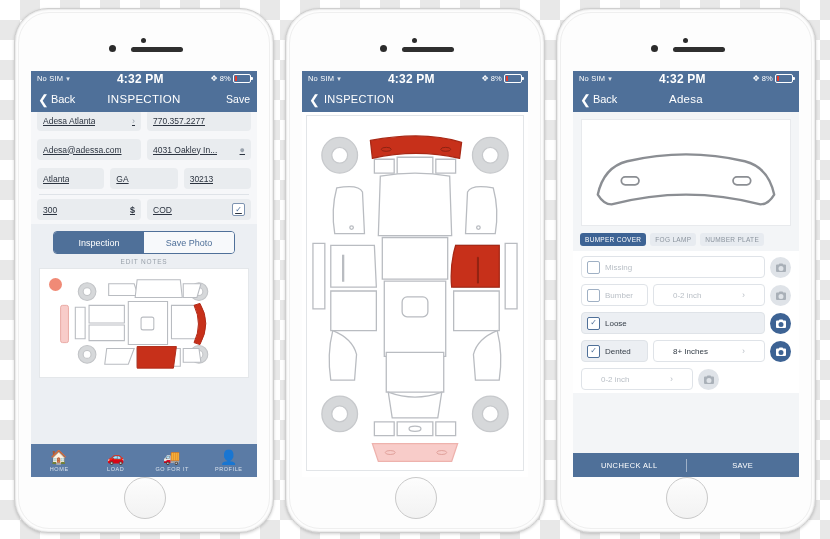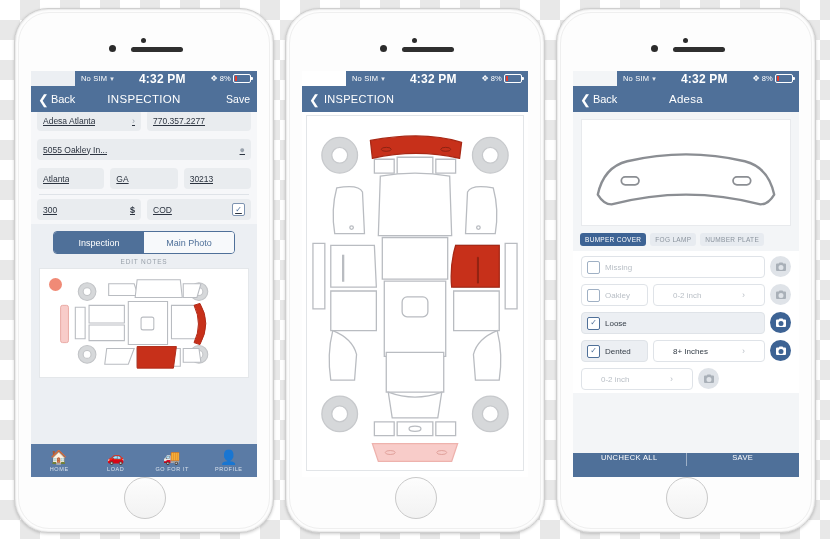--- a/index.html
+++ b/index.html
@@ -24,21 +24,21 @@
     border-radius:31px;border:1px solid #efefef;pointer-events:none;}
   .cam{position:absolute;width:7px;height:7px;border-radius:50%;background:#2b2b2b;}
   .cam-small{position:absolute;width:5px;height:5px;border-radius:50%;background:#2b2b2b;}
   .speaker{position:absolute;height:5px;border-radius:3px;background:#2f2f2f;}
   .home-btn{position:absolute;width:40px;height:40px;border-radius:50%;
     border:1px solid #c9c9c9;background:linear-gradient(180deg,#fdfdfd,#f2f2f2);}
   .screen{position:absolute;overflow:hidden;background:#eceff3;}
 
   
   .statusbar{height:15px;background:#4f7099;color:#fff;font-size:7.5px;
-    display:flex;align-items:center;padding:0 6px;letter-spacing:.2px;margin-left:44px;}
+    display:flex;align-items:center;padding:0 6px;letter-spacing:.2px;}
   .sb-left{display:flex;align-items:center;gap:3px;}
   .sb-center{flex:1;text-align:center;font-weight:bold;font-size:12px;}
   .sb-right{display:flex;align-items:center;gap:2px;}
   .batt{width:16px;height:7px;border:1px solid #fff;border-radius:2px;position:relative;}
   .batt:after{content:"";position:absolute;right:-3px;top:2px;width:2px;height:3px;background:#fff;border-radius:0 1px 1px 0;}
   .batt i{position:absolute;left:1px;top:1px;bottom:1px;width:2px;background:#e23b2e;display:block;}
   .wifi{font-size:7px;opacity:.85;}
 
   
   .navbar{height:26px;background:#4f7099;color:#fff;display:flex;align-items:center;
@@ -82,37 +82,37 @@
   .tab .lb{display:block;font-size:5.5px;letter-spacing:.6px;margin-top:1px;opacity:.85;}
 
   
   .p3-img{margin:7px 8px 0;background:#fff;border:1px solid #e8eaed;height:105px;
     display:flex;align-items:center;justify-content:center;}
   .chips{display:flex;gap:4px;padding:7px 7px 5px;}
   .chip{font-size:6.5px;letter-spacing:.3px;padding:3px 5px;border-radius:3px;
     background:#e7ebf0;color:#8b949e;white-space:nowrap;}
   .chip.on{background:#3d6394;color:#fff;}
   .listwrap{background:#fff;padding:2px 0 0;}
-  .lrow{display:flex;align-items:flex-start;gap:5px;padding:3px 8px;}
+  .lrow{display:flex;align-items:flex-end;gap:5px;padding:3px 8px;}
   .lbox{flex:1;display:flex;align-items:center;gap:5px;height:20px;border:1px solid #dfe3e8;
     border-radius:4px;padding:0 5px;background:#fff;font-size:8px;color:#b9bfc6;}
   .lbox.act{background:#eceff3;color:#333c46;}
   .chk{width:11px;height:11px;border:1px solid #9fb0c4;border-radius:2px;background:#fff;
     display:flex;align-items:center;justify-content:center;font-size:8px;color:#4f7099;line-height:1;}
   .chk.on{border-color:#4f7099;}
   .sel{width:72px;display:flex;align-items:center;height:20px;border:1px solid #dfe3e8;
     border-radius:4px;padding:0 19px;font-size:8px;color:#b9bfc6;background:#fff;}
   .sel.act{color:#333c46;}
   .sel .ar{margin-left:auto;color:#b9bfc6;font-size:9px;}
   .cam-btn{width:21px;height:21px;border-radius:50%;background:#dfe3e8;display:flex;
     align-items:center;justify-content:center;flex:none;}
   .cam-btn.on{background:#3d6394;}
   .cam-btn svg{width:12px;height:12px;}
   .footbar{position:absolute;left:0;right:0;bottom:0;height:24px;background:#4f7099;
-    display:flex;color:#fff;font-size:7.5px;letter-spacing:.4px;}
+    display:flex;align-items:center;color:#fff;font-size:7.5px;letter-spacing:.4px;}
   .footbar div{flex:1;text-align:center;}
   .footbar .sep{flex:none;width:1px;height:13px;background:rgba(255,255,255,.45);}
 
   .diagram{width:100%;height:100%;display:block;}
 </style>
 </head>
 <body>
 
 <div class="stage">
 
@@ -152,21 +152,24 @@
           <div class="fld">
             <span class="val">Adesa Atlanta</span>
             <span class="tail">›</span>
           </div>
           <div class="fld">
             <span class="val">770.357.2277</span>
           </div>
         </div>
         <div class="frow">
           <div class="fld">
-            <span class="val">5055 Oakley  In...</span>
+            <span class="val">Adesa@adessa.com</span>
+          </div>
+          <div class="fld">
+            <span class="val">4031 Oakley  In...</span>
             <span class="tail">●</span>
           </div>
         </div>
         <div class="frow">
           <div class="fld">
             <span class="val">Atlanta</span>
           </div>
           <div class="fld" style="max-width:62px;">
             <span class="val">GA</span>
           </div>
@@ -183,21 +186,21 @@
           <div class="fld">
             <span class="val">COD</span>
             <span class="cbox">✓</span>
           </div>
         </div>
       </div>
 
       <div class="segwrap">
         <div class="seg">
           <div class="on">Inspection</div>
-          <div class="off">Main Photo</div>
+          <div class="off">Save Photo</div>
         </div>
       </div>
       <div class="editnotes">EDIT NOTES</div>
 
       <div class="photo">
         <div class="dot"></div>
         <svg class="diagram" viewBox="0 0 212 108">
           <g fill="#fff" stroke="#b9bcc1" stroke-width="1.1">
             <circle cx="48" cy="22" r="9" fill="#d6d8da" stroke="#c2c4c7"></circle>
             <circle cx="48" cy="22" r="4" fill="#fff" stroke="#c2c4c7"></circle>
@@ -405,21 +408,21 @@
           <div class="cam-btn">
             <svg viewBox="0 0 24 24" fill="#a9b0b8">
                 <path d="M9 3l-1.5 2H4a2 2 0 00-2 2v11a2 2 0 002 2h16a2 2 0 002-2V7a2 2 0 00-2-2h-3.5L15 3H9zm3 5a5 5 0 110 10 5 5 0 010-10z"></path>
               </svg>
           </div>
         </div>
 
         <div class="lrow">
           <div class="lbox">
             <span class="chk"></span>
-            <span>Oakley</span>
+            <span>Bumber</span>
           </div>
           <div class="sel">
             <span>0-2 inch</span>
             <span class="ar">›</span>
           </div>
           <div class="cam-btn">
             <svg viewBox="0 0 24 24" fill="#a9b0b8">
                 <path d="M9 3l-1.5 2H4a2 2 0 00-2 2v11a2 2 0 002 2h16a2 2 0 002-2V7a2 2 0 00-2-2h-3.5L15 3H9zm3 5a5 5 0 110 10 5 5 0 010-10z"></path>
               </svg>
           </div>

